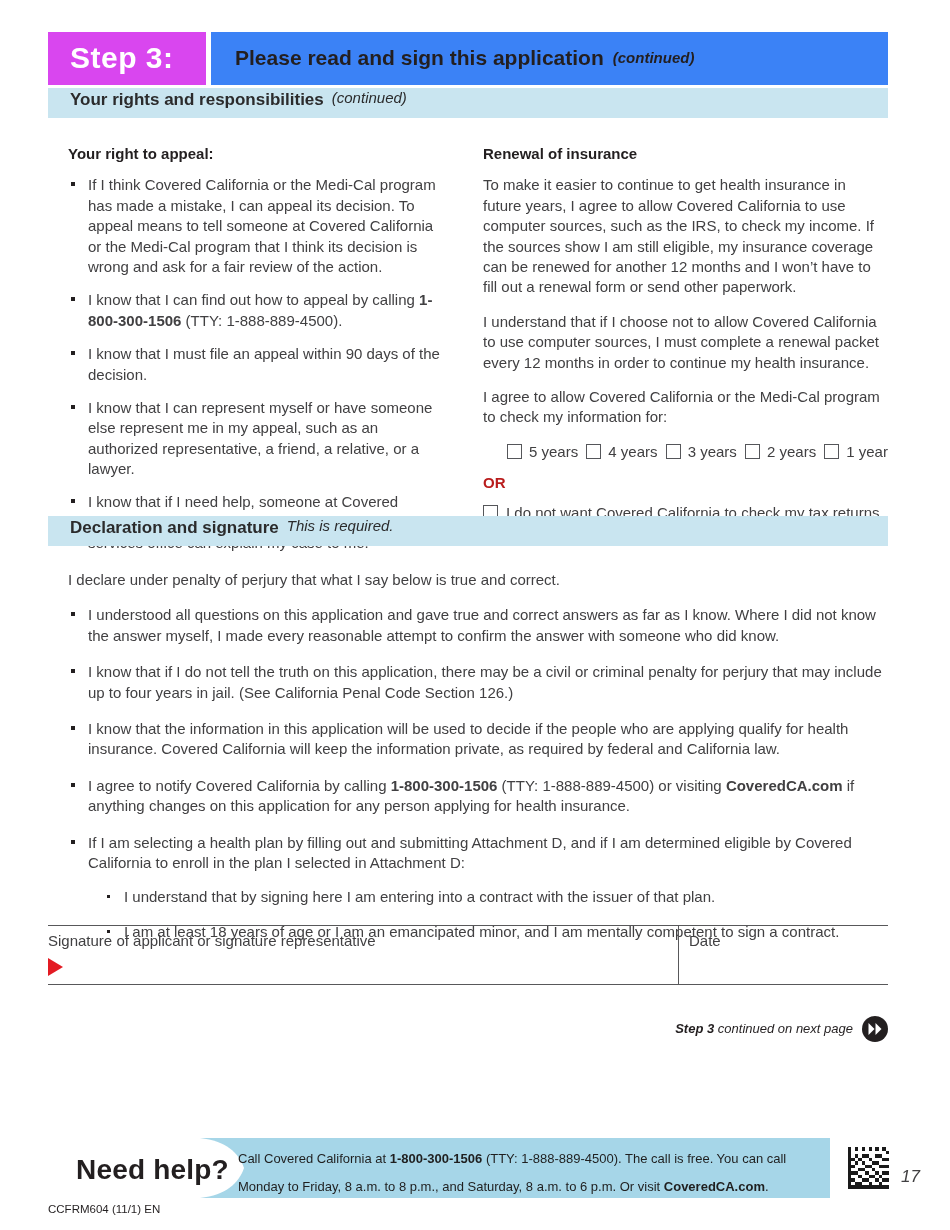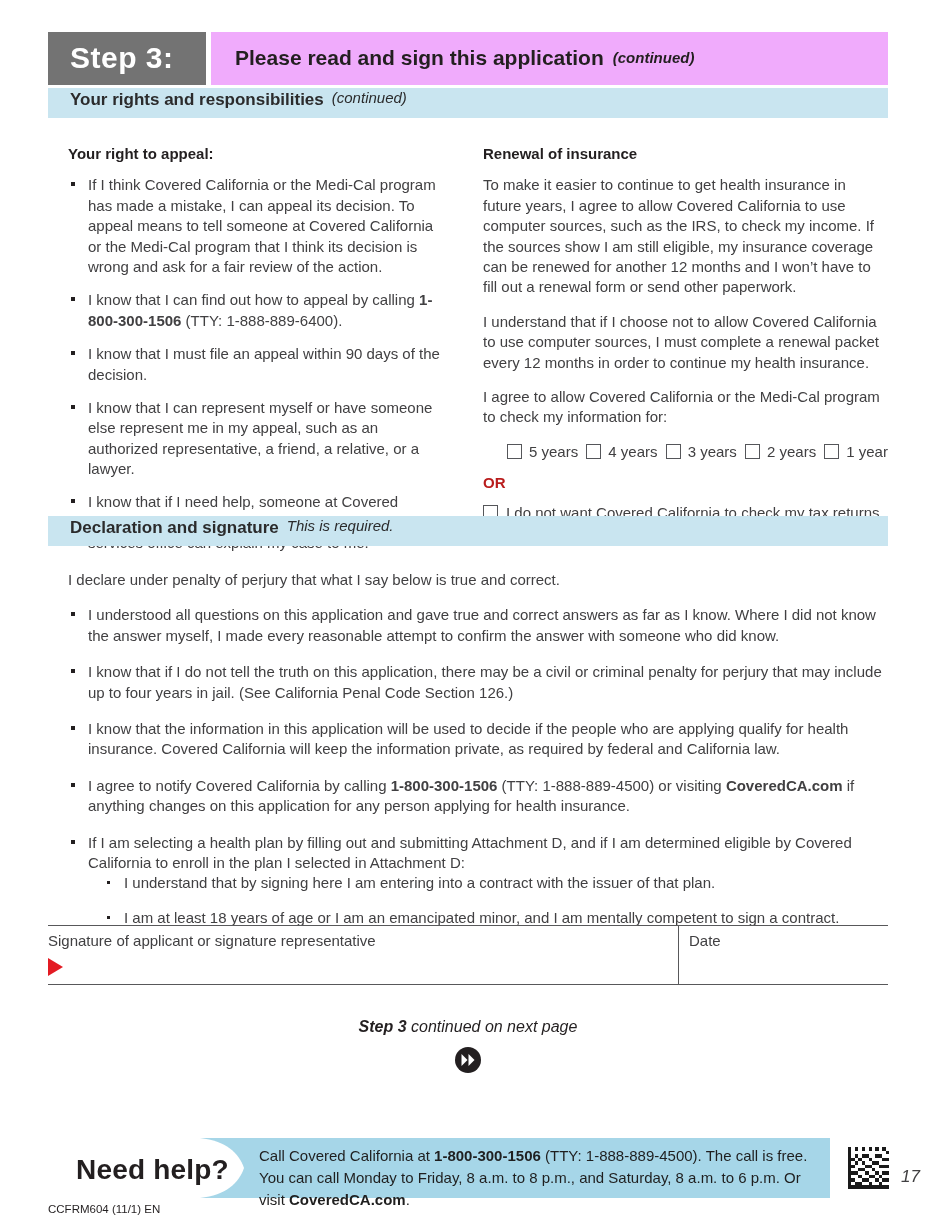--- a/index.html
+++ b/index.html
@@ -8,26 +8,26 @@
     width:950px; height:1230px; position:relative;
     font-family:"Liberation Sans", sans-serif;
     color:#414042; font-size:15px; line-height:1.36;
     overflow:hidden;
   }
   .abs { position:absolute; }
 
   
   .header { top:32px; left:48px; right:62px; height:53px; display:flex; gap:5px; }
   .step-box {
-    background:#737373; width:158px; flex:0 0 158px;
+    background:#d946ef; width:158px; flex:0 0 158px;
     display:flex; align-items:center; padding-left:22px;
     color:#fff; font-size:30px; font-weight:bold; letter-spacing:.5px;
   }
   .title-box {
-    background:#f0abfc; flex:1; display:flex; align-items:baseline; gap:9px;
+    background:#3b82f6; flex:1; display:flex; align-items:baseline; gap:9px;
     padding-left:24px; color:#231F20; align-items:center;
   }
   .title-box .t { font-size:21px; font-weight:bold; }
   .title-box .suf { font-size:15px; font-style:italic; font-weight:600; }
 
   
   .band {
     left:48px; right:62px; height:30px; background:#C9E5F0;
     display:flex; align-items:flex-start; padding-left:22px; gap:8px; color:#2B2B2C;
   }
@@ -55,21 +55,21 @@
     border:1.5px solid #55565A; background:#fff; display:inline-block;
   }
   .or { font-weight:bold; color:#b91c1c; margin:11px 0 10px; }
   .optout { display:flex; gap:8px; align-items:flex-start; }
   .optout .cb { margin-top:2px; }
 
   
   .decl-body { top:570px; left:48px; right:62px; padding-left:20px; }
   .decl-body .intro { margin-bottom:15px; }
   ul.sq.decl > li { margin-bottom:16px; }
-  ul.sq.sub { margin-left:16px; }
+  ul.sq.sub { margin-top:14px; margin-left:16px; }
   ul.sq.sub > li { margin-bottom:14px; }
   ul.sq.sub > li::before { width:3px; height:3px; top:8px; }
 
   
   .sig-table {
     top:925px; left:48px; right:62px; height:60px;
     border-top:1px solid #58585A; border-bottom:1px solid #58585A;
     display:flex;
   }
   .sig-cell { flex:1; padding-top:5px; }
@@ -78,35 +78,35 @@
     width:0; height:0; margin-top:7px;
     border-left:15px solid #E31B23;
     border-top:9px solid transparent;
     border-bottom:9px solid transparent;
   }
 
   
   .continuation {
     top:1016px; left:48px; right:62px;
     display:flex; justify-content:flex-end; align-items:center; gap:9px;
-    font-size:16px; font-style:italic; color:#231F20;flex-direction:column;
+    font-size:13px; font-style:italic; color:#231F20;
   }
   .continuation .b { font-weight:bold; }
 
   
   .footer { top:1138px; left:48px; right:30px; display:flex; align-items:flex-start; }
   .footer-bar { width:782px; flex:0 0 782px; height:60px; background:#A6D6E8; position:relative; }
   .bubble-svg { position:absolute; left:0; top:0; }
   .bubble-label {
     position:absolute; left:28px; top:13px; width:160px;
     font-size:28px; font-weight:bold; color:#231F20; letter-spacing:.2px;
   }
   .footer-text {
     position:absolute; left:190px; right:12px; top:7px;
-    font-size:15px; line-height:22px; color:#1F1F1F;margin-left:21px;
+    font-size:13px; line-height:28px; color:#1F1F1F;
   }
   .barcode { margin:7px 0 0 18px; }
   .page-num { font-size:17px; color:#414042; margin:27px 0 0 12px;font-style:italic; }
   .form-code { top:1202px; left:48px; font-size:11.5px; color:#231F20; }
 
   b { color:inherit; }
 </style>
 </head>
 <body>
 
@@ -124,21 +124,21 @@
   <span class="bt">Your rights and responsibilities</span>
   <span class="bs">(continued)</span>
 </div>
 
 <div class="abs twocol">
 
   <div class="col-left">
     <div class="col-h">Your right to appeal:</div>
     <ul class="sq">
       <li><span>If I think Covered California or the Medi-Cal program has made a mistake, I can appeal its decision. To appeal means to tell someone at Covered California or the Medi-Cal program that I think its decision is wrong and ask for a fair review of the action.</span></li>
-      <li><span>I know that I can find out how to appeal by calling </span><b>1-800-300-1506</b><span> (TTY: 1-888-889-6400).</span></li>
+      <li><span>I know that I can find out how to appeal by calling </span><b>1-800-300-1506</b><span> (TTY: 1-888-889-4500).</span></li>
       <li><span>I know that I must file an appeal within 90 days of the decision.</span></li>
       <li><span>I know that I can represent myself or have someone else represent me in my appeal, such as an authorized representative, a friend, a relative, or a lawyer.</span></li>
       <li><span>I know that if I need help, someone at Covered California, the Medi-Cal program, or the county social services office can explain my case to me.</span></li>
     </ul>
   </div>
 
   <div class="col-right">
     <div class="col-h">Renewal of insurance</div>
     <p>To make it easier to continue to get health insurance in future years, I agree to allow Covered California to use computer sources, such as the IRS, to check my income. If the sources show I am still eligible, my insurance coverage can be renewed for another 12 months and I won’t have to fill out a renewal form or send other paperwork.</p>
     <p>I understand that if I choose not to allow Covered California to use computer sources, I must complete a renewal packet every 12 months in order to continue my health insurance.</p>

